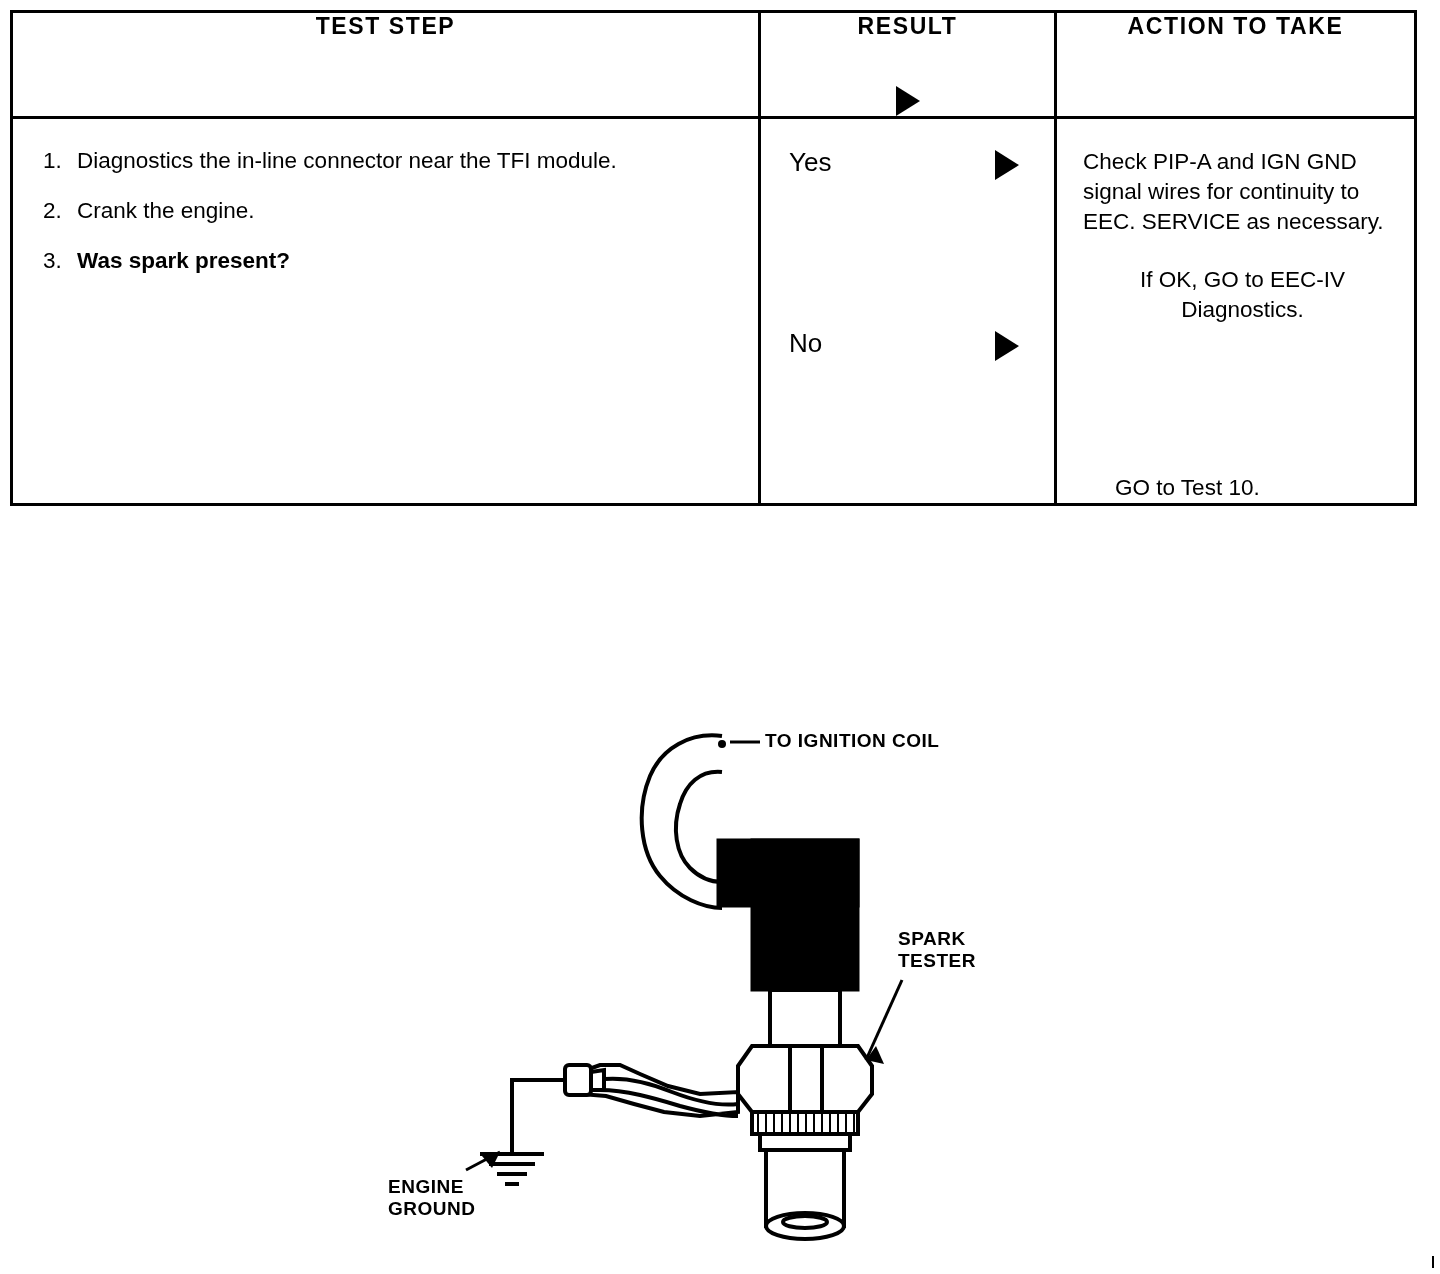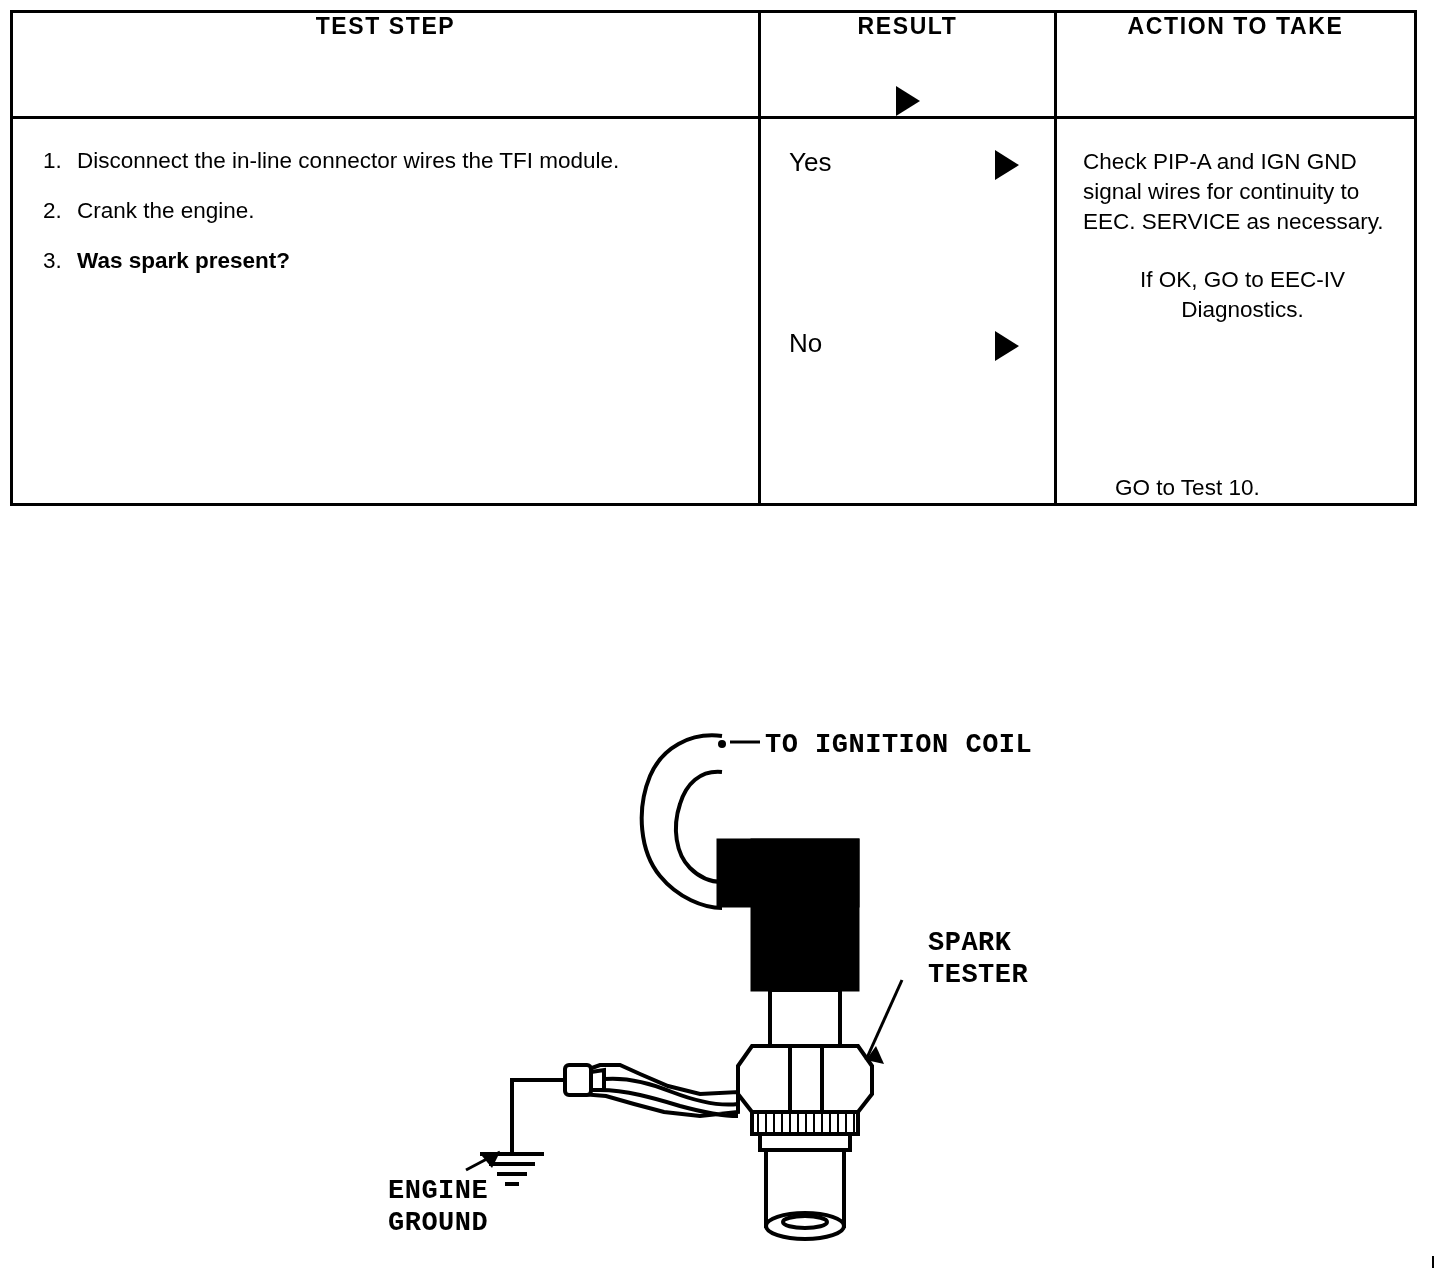--- a/index.html
+++ b/index.html
@@ -121,28 +121,27 @@
   
   .figure {
     position: absolute;
     left: 0;
     top: 560px;
     width: 1440px;
     height: 714px;
   }
   .fig-label {
     position: absolute;
-    font-size: 27px;
+    font-size: 19px;
     font-weight: bold;
     letter-spacing: 0.5px;
     line-height: 1.18;
-    font-family: Liberation Mono, monospace;
   }
   .lbl-coil   { left: 765px; top: 170px; }
-  .lbl-spark  { left: 928px; top: 368px; }
+  .lbl-spark  { left: 898px; top: 368px; }
   .lbl-ground { left: 388px; top: 616px; }
   .corner-tick {
     position: absolute;
     right: 6px;
     bottom: 6px;
     width: 2px;
     height: 12px;
     background: #000;
   }
 </style>
@@ -172,21 +171,21 @@
         </th>
       </tr>
     </thead>
     <tbody>
       <tr>
 
         <td>
           <div class="steps">
             <div class="step-row">
               <span class="step-num">1.</span>
-              <span class="step-text justified">Disconnect the in-line connector wires the TFI module.</span>
+              <span class="step-text justified">Diagnostics the in-line connector near the TFI module.</span>
             </div>
             <div class="step-row">
               <span class="step-num">2.</span>
               <span class="step-text">Crank the engine.</span>
             </div>
             <div class="step-row">
               <span class="step-num">3.</span>
               <span class="step-text bold">Was spark present?</span>
             </div>
           </div>

